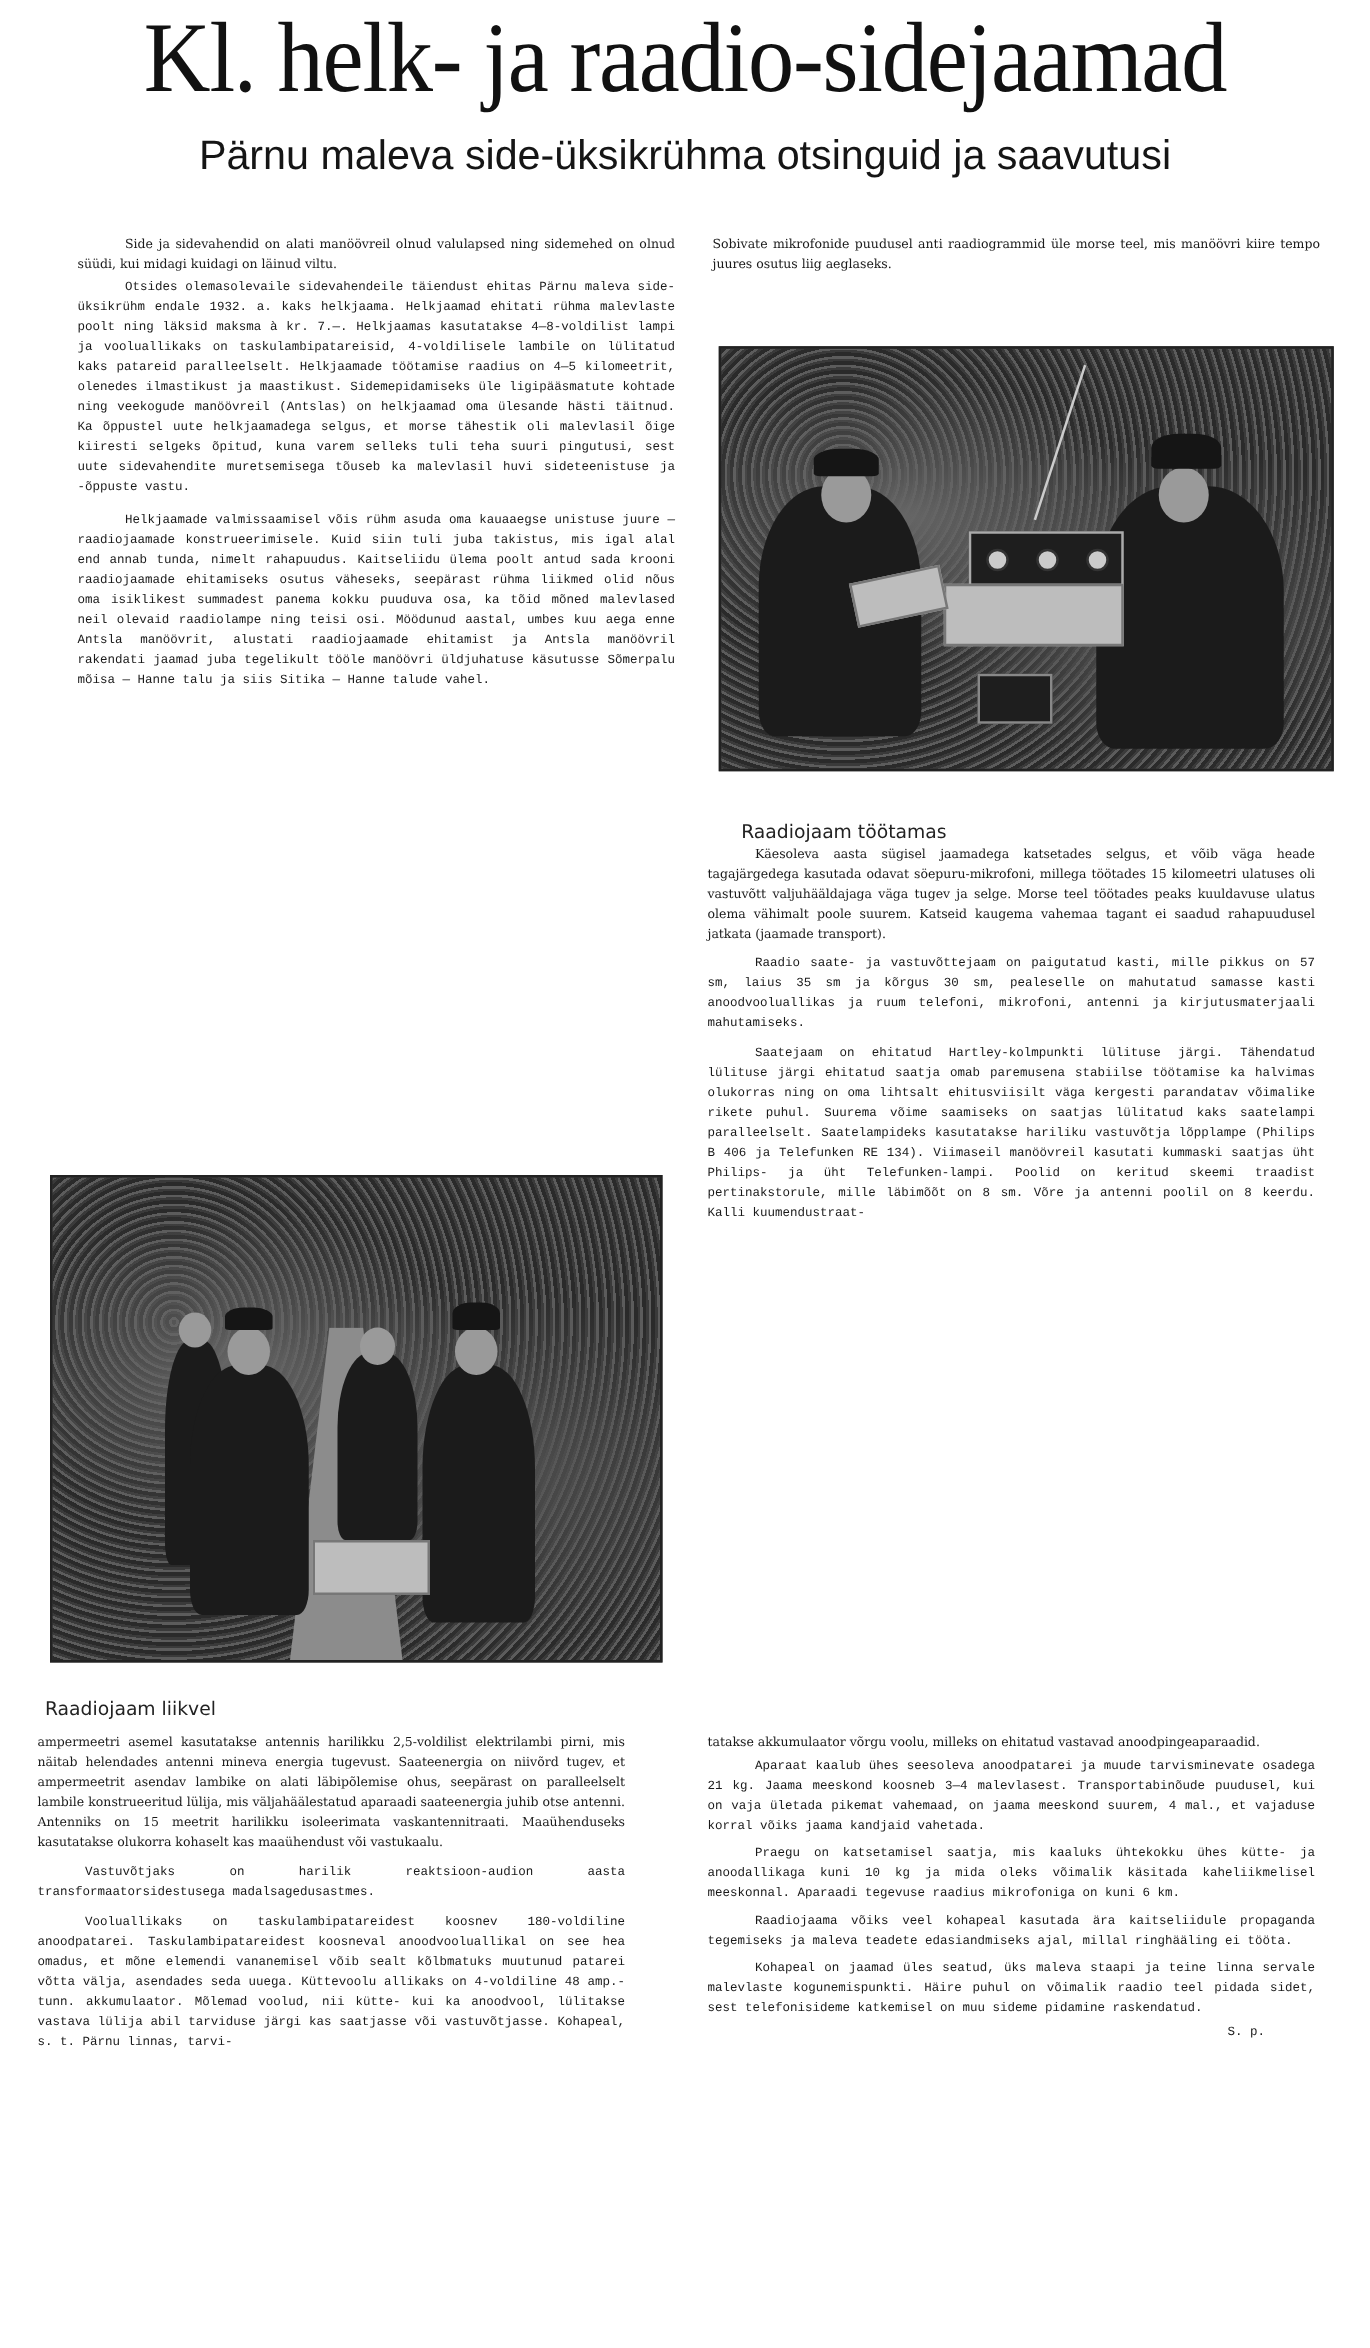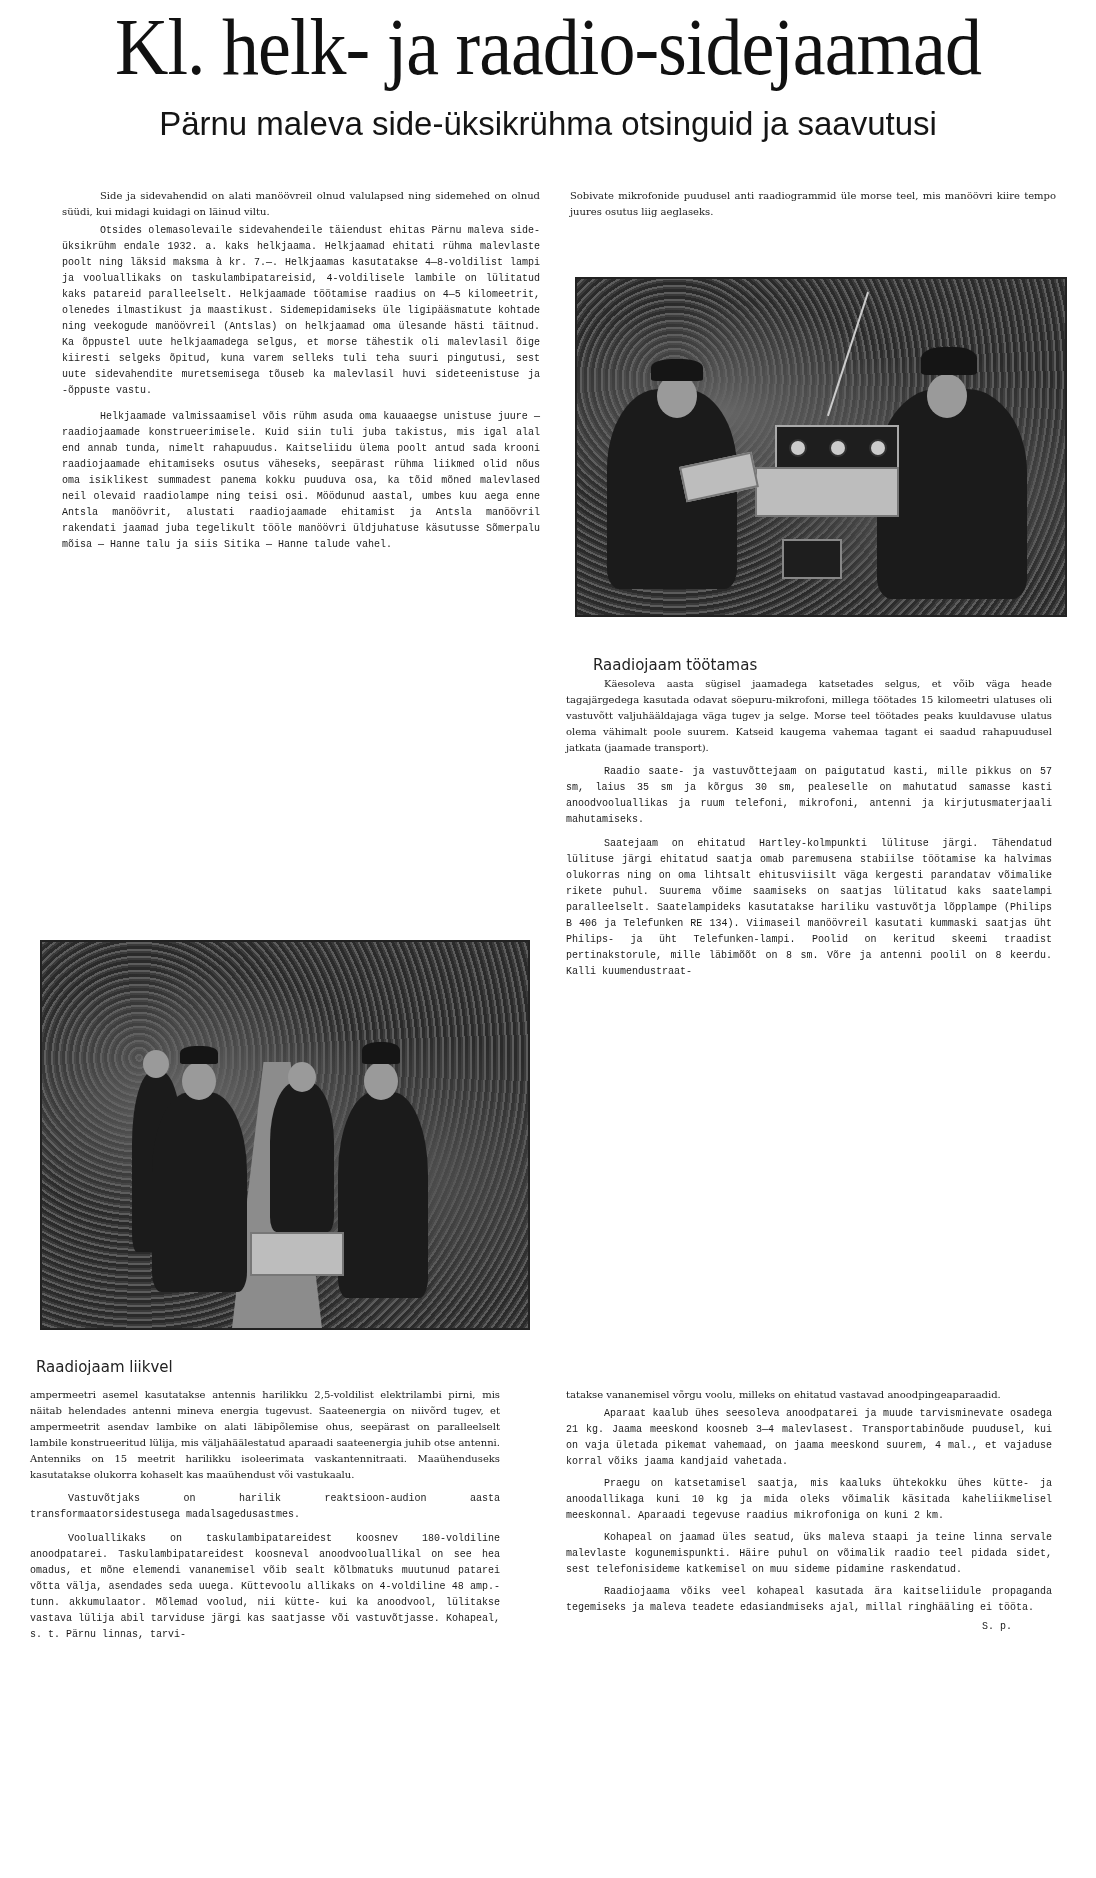--- a/index.html
+++ b/index.html
@@ -103,19 +103,19 @@
 </div>
 <p class="caption" style="left:20px; top:1342px;">Raadiojaam liikvel</p>
 
 <div class="col" style="left:30px; top:1387px; width:470px;">
   <p class="noindent">ampermeetri asemel kasutatakse antennis harilikku 2,5-voldilist elektrilambi pirni, mis näitab helendades antenni mineva energia tugevust. Saateenergia on niivõrd tugev, et ampermeetrit asendav lambike on alati läbipõlemise ohus, seepärast on paralleelselt lambile konstrueeritud lülija, mis väljahäälestatud aparaadi saateenergia juhib otse antenni. Antenniks on 15 meetrit harilikku isoleerimata vaskantennitraati. Maaühenduseks kasutatakse olukorra kohaselt kas maaühendust või vastukaalu.</p>
   <p style="margin-top:8px;">Vastuvõtjaks on harilik reaktsioon-audion aasta transformaatorsidestusega madalsagedusastmes.</p>
   <p style="margin-top:8px;">Vooluallikaks on taskulambipatareidest koosnev 180-voldiline anoodpatarei. Taskulambipatareidest koosneval anoodvooluallikal on see hea omadus, et mõne elemendi vananemisel võib sealt kõlbmatuks muutunud patarei võtta välja, asendades seda uuega. Küttevoolu allikaks on 4-voldiline 48 amp.-tunn. akkumulaator. Mõlemad voolud, nii kütte- kui ka anoodvool, lülitakse vastava lülija abil tarviduse järgi kas saatjasse või vastuvõtjasse. Kohapeal, s. t. Pärnu linnas, tarvi-</p>
 </div>
 
 <div class="col" style="left:566px; top:1387px; width:486px;">
-  <p class="noindent">tatakse vananemisel võrgu voolu, milleks on ehitatud vastavad anoodpingeaparaadid.</p>
+  <p class="noindent">tatakse akkumulaator võrgu voolu, milleks on ehitatud vastavad anoodpingeaparaadid.</p>
   <p>Aparaat kaalub ühes seesoleva anoodpatarei ja muude tarvisminevate osadega 21 kg. Jaama meeskond koosneb 3—4 malevlasest. Transportabinõude puudusel, kui on vaja ületada pikemat vahemaad, on jaama meeskond suurem, 4 mal., et vajaduse korral võiks jaama kandjaid vahetada.</p>
-  <p style="margin-top:6px;">Praegu on katsetamisel saatja, mis kaaluks ühtekokku ühes kütte- ja anoodallikaga kuni 10 kg ja mida oleks võimalik käsitada kaheliikmelisel meeskonnal. Aparaadi tegevuse raadius mikrofoniga on kuni 2 km.</p>
+  <p style="margin-top:6px;">Praegu on katsetamisel saatja, mis kaaluks ühtekokku ühes kütte- ja anoodallikaga kuni 10 kg ja mida oleks võimalik käsitada kaheliikmelisel meeskonnal. Aparaadi tegevuse raadius mikrofoniga on kuni 6 km.</p>
+  <p style="margin-top:6px;">Raadiojaama võiks veel kohapeal kasutada ära kaitseliidule propaganda tegemiseks ja maleva teadete edasiandmiseks ajal, millal ringhääling ei tööta.</p>
   <p style="margin-top:6px;">Kohapeal on jaamad üles seatud, üks maleva staapi ja teine linna servale malevlaste kogunemispunkti. Häire puhul on võimalik raadio teel pidada sidet, sest telefonisideme katkemisel on muu sideme pidamine raskendatud.</p>
-  <p style="margin-top:6px;">Raadiojaama võiks veel kohapeal kasutada ära kaitseliidule propaganda tegemiseks ja maleva teadete edasiandmiseks ajal, millal ringhääling ei tööta.</p>
   <p class="sig">S. p.</p>
 </div>
 
 </body></html>

